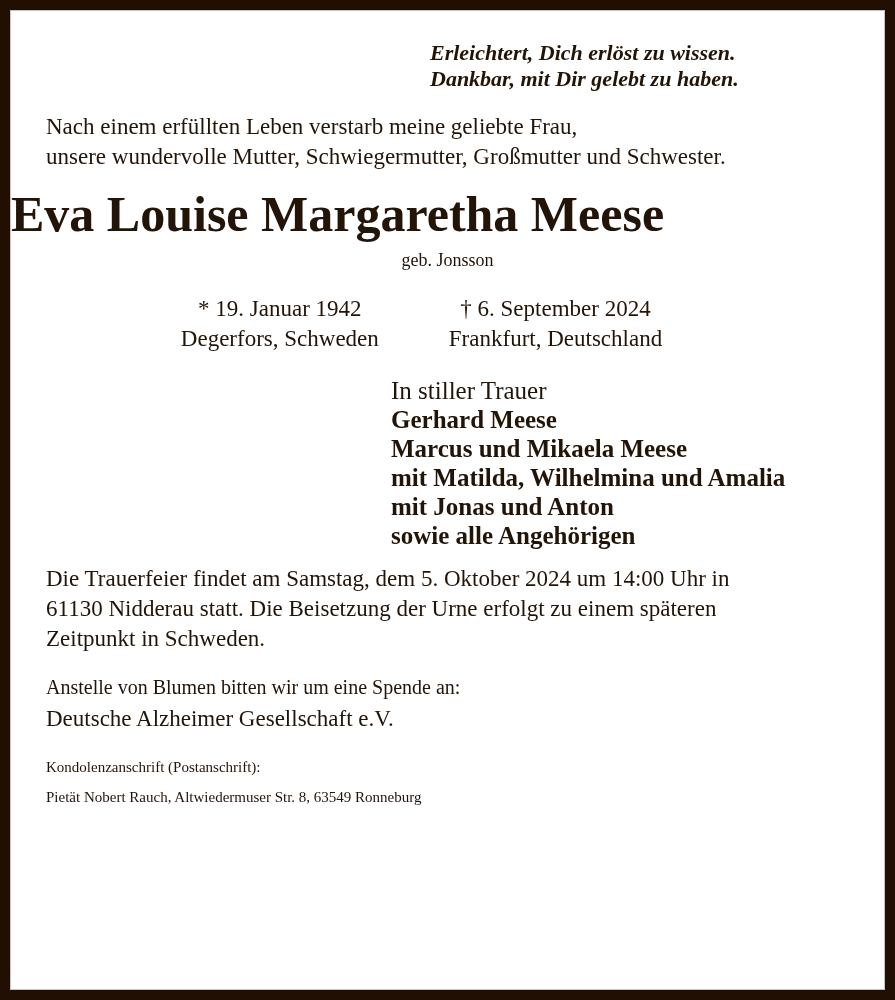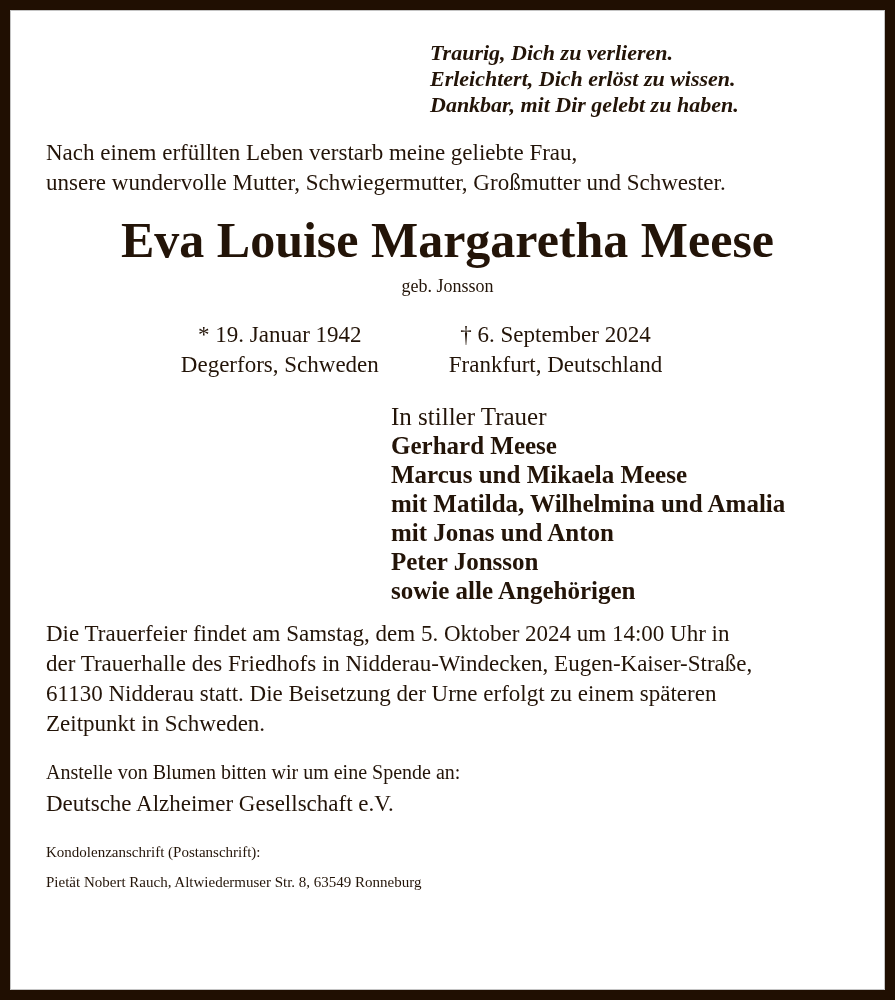--- a/index.html
+++ b/index.html
@@ -37,21 +37,20 @@
     white-space: nowrap;
   }
   .intro {
     margin: 20px 0 0 35px;
     font-size: 23px;
     line-height: 30px;
     white-space: nowrap;
   }
   .deceased-name {
     margin-top: 14px;
-    text-align: center;
     font-size: 50px;
     line-height: 56px;
     font-weight: bold;
   }
   .maiden-name {
     margin-top: 4px;
     text-align: center;
     font-size: 18px;
     line-height: 28px;
   }
@@ -99,21 +98,20 @@
     white-space: nowrap;
   }
 </style>
 </head>
 <body>
 
 <div class="frame">
   <div class="inner">
 
     <div class="epigraph">
-      <div>Traurig, Dich zu verlieren.</div>
       <div>Erleichtert, Dich erlöst zu wissen.</div>
       <div>Dankbar, mit Dir gelebt zu haben.</div>
     </div>
 
     <div class="intro">
       <div>Nach einem erfüllten Leben verstarb meine geliebte Frau,</div>
       <div>unsere wundervolle Mutter, Schwiegermutter, Großmutter und Schwester.</div>
     </div>
 
     <div class="deceased-name">Eva Louise Margaretha Meese</div>
@@ -130,28 +128,26 @@
       </div>
     </div>
 
     <div class="mourners">
       <div>In stiller Trauer</div>
       <div class="names">
         <div>Gerhard Meese</div>
         <div>Marcus und Mikaela Meese</div>
         <div>mit Matilda, Wilhelmina und Amalia</div>
         <div>mit Jonas und Anton</div>
-        <div>Peter Jonsson</div>
         <div>sowie alle Angehörigen</div>
       </div>
     </div>
 
     <div class="funeral">
       <div>Die Trauerfeier findet am Samstag, dem 5. Oktober 2024 um 14:00 Uhr in</div>
-      <div>der Trauerhalle des Friedhofs in Nidderau-Windecken, Eugen-Kaiser-Straße,</div>
       <div>61130 Nidderau statt. Die Beisetzung der Urne erfolgt zu einem späteren</div>
       <div>Zeitpunkt in Schweden.</div>
     </div>
 
     <div class="donation-request">Anstelle von Blumen bitten wir um eine Spende an:</div>
 
     <div class="donation-details">
       <div>Deutsche Alzheimer Gesellschaft e.V.</div>
     </div>
 

